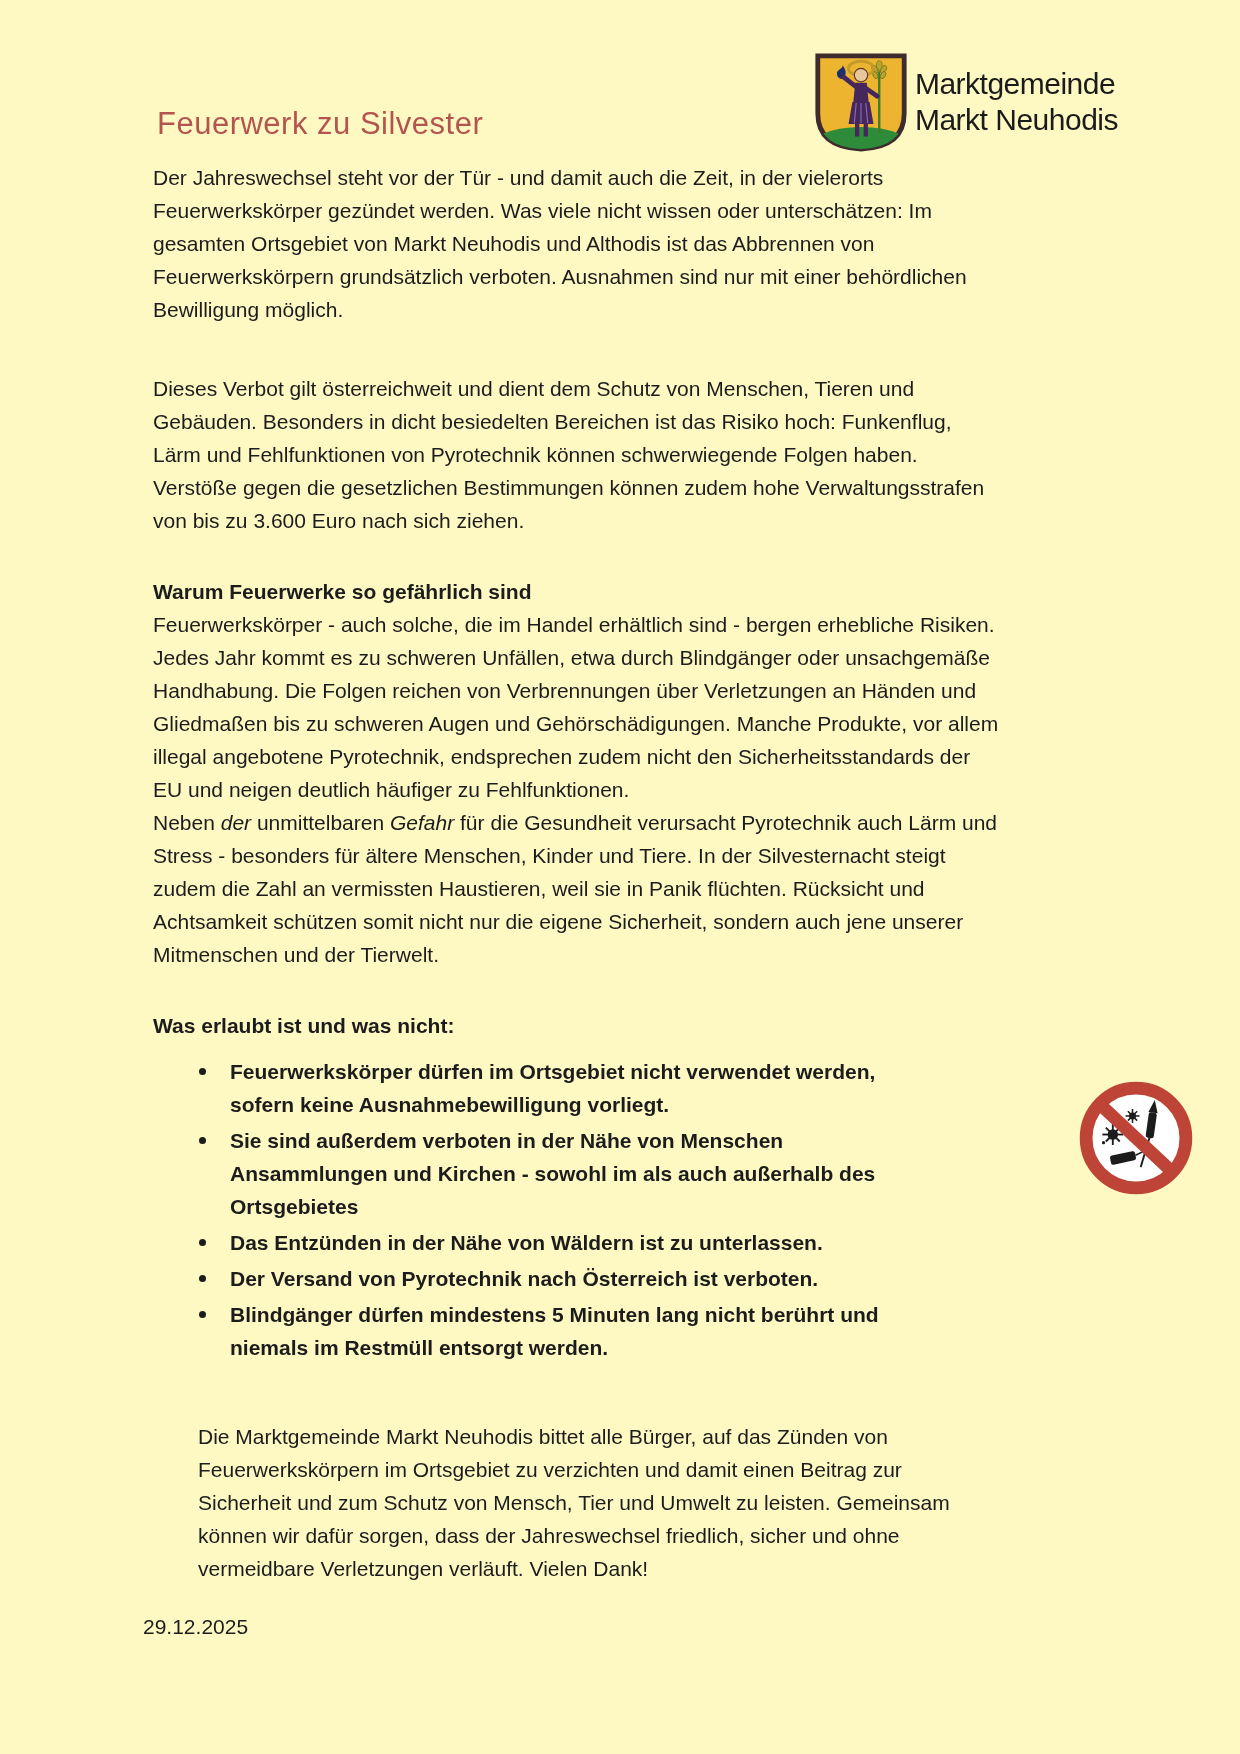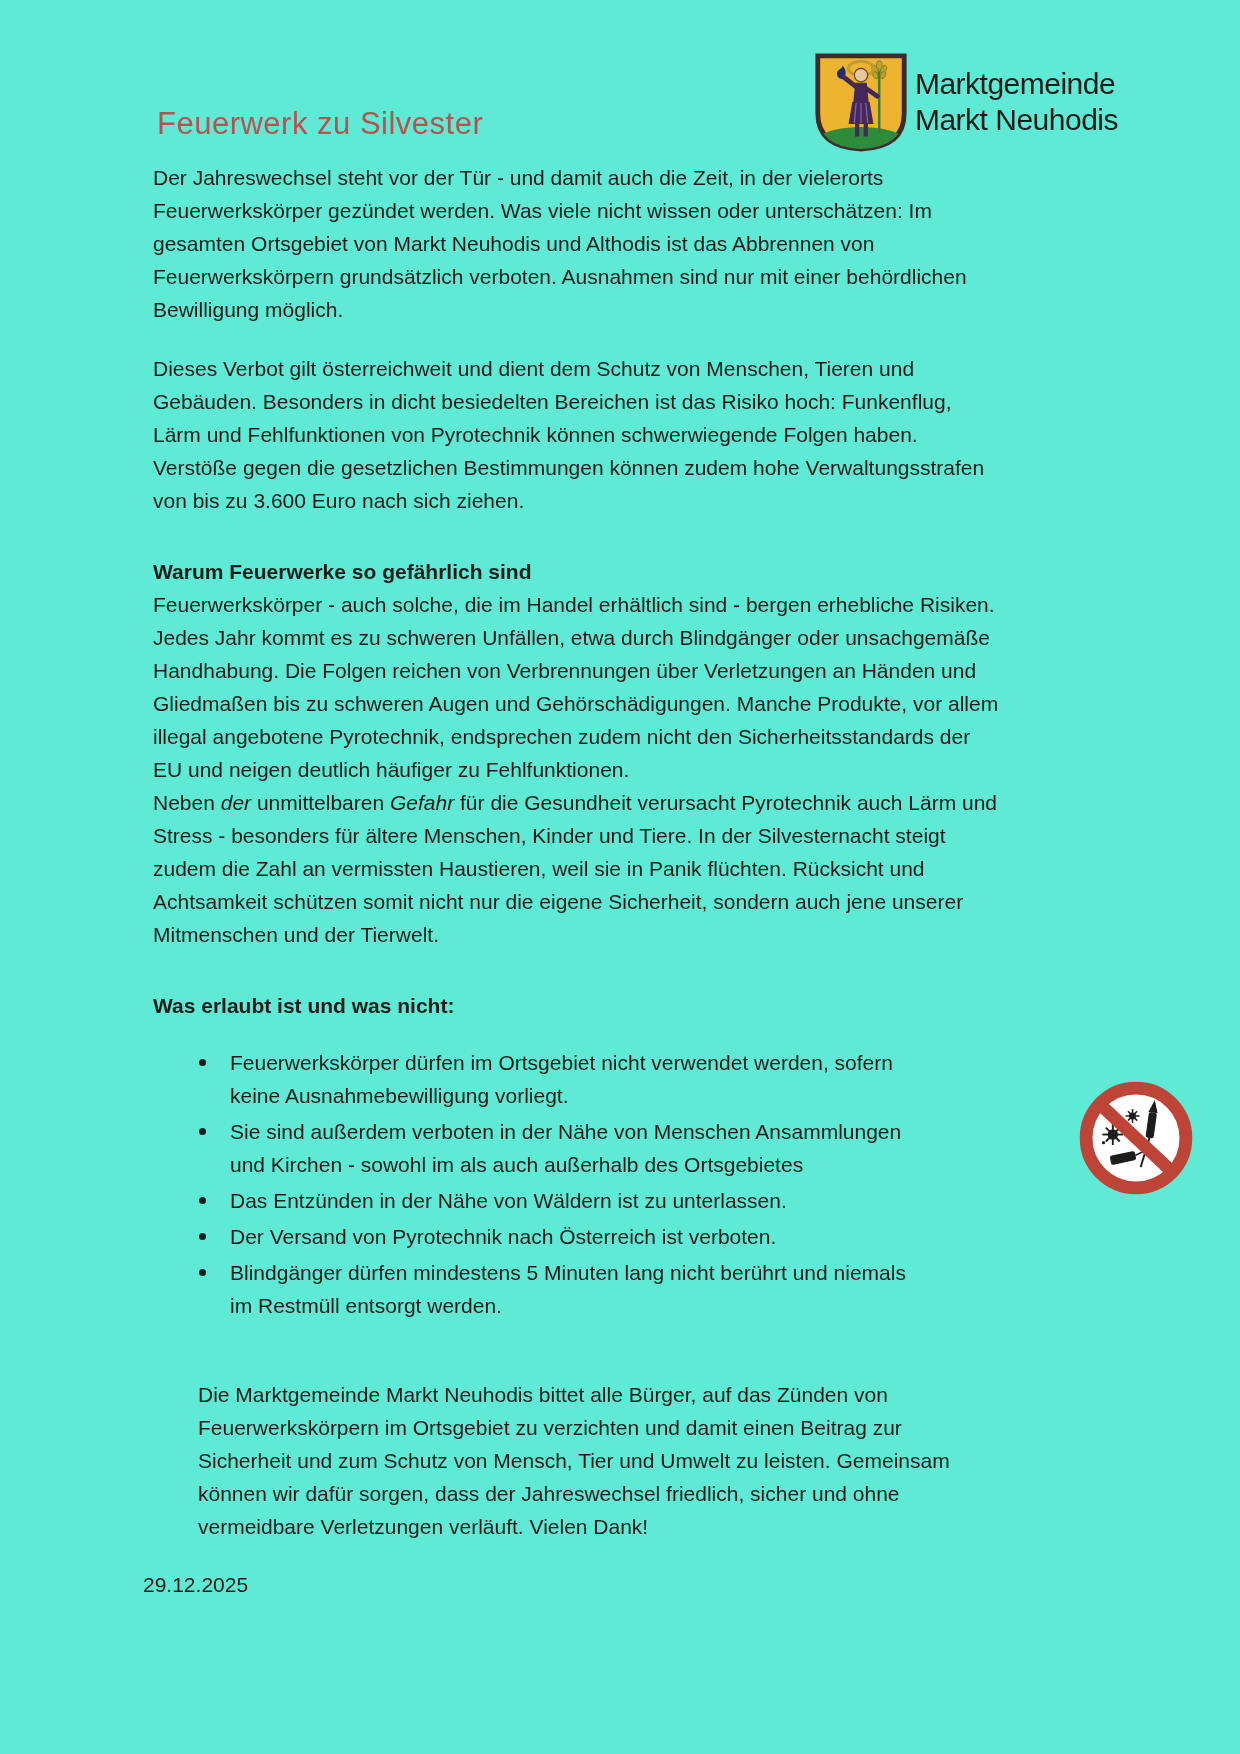--- a/index.html
+++ b/index.html
@@ -1,19 +1,19 @@
 <!DOCTYPE html>
 <html><head>
 <meta charset="utf-8">
 <style>
   html,body{margin:0;padding:0;background:#ffffff;}
   .page{
     position:relative;
     width:1240px;height:1754px;
-    background:#5eead4;
+    background:#fef9c3;
     font-family:"Liberation Sans", sans-serif;
     color:#1c1c1c;
     overflow:hidden;
   }
   .content{padding:0 0 0 153px;}
   h1.title{
     margin:106px 0 0 4px;
     font-size:31px;
     font-weight:400;
     letter-spacing:.5px;
@@ -29,33 +29,34 @@
     color:#1b1b1b;
     letter-spacing:-0.5px;
   }
   p.body, .rules-list, p.closing{
     font-size:21px;
     line-height:33px;
     margin:0;
   }
   p.body{max-width:852px;}
   p.intro{margin-top:19px;}
-  p.spaced{margin-top:26px;}
+  p.spaced{margin-top:46px;}
   h2.sect{
     font-size:21px;
     line-height:33px;
     font-weight:700;
     margin:38px 8px 0 0;
   }
   .after-head{margin-top:0;}
   ul.rules-list{
-    margin:24px 0 0 0;
+    margin:13px 0 0 0;
     padding-left:77px;
     list-style:none;
     max-width:700px;
+    font-weight:bold;
   }
   ul.rules-list li{
     position:relative;
     margin-bottom:3px;
   }
   ul.rules-list li::before{
     content:"";
     position:absolute;
     left:-31px;top:13px;
     width:7px;height:7px;border-radius:50%;

